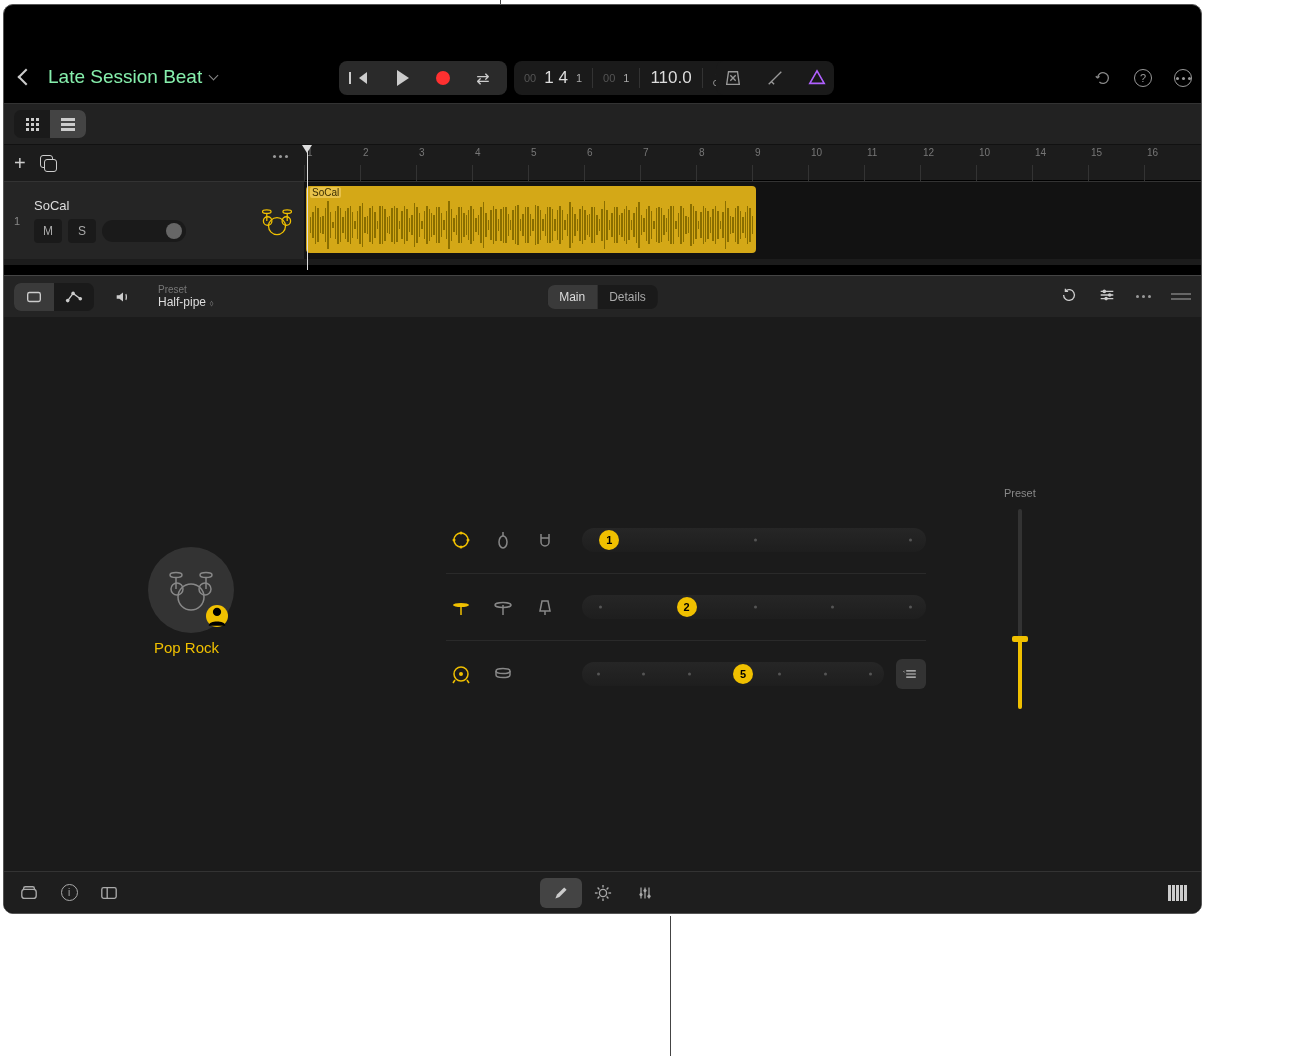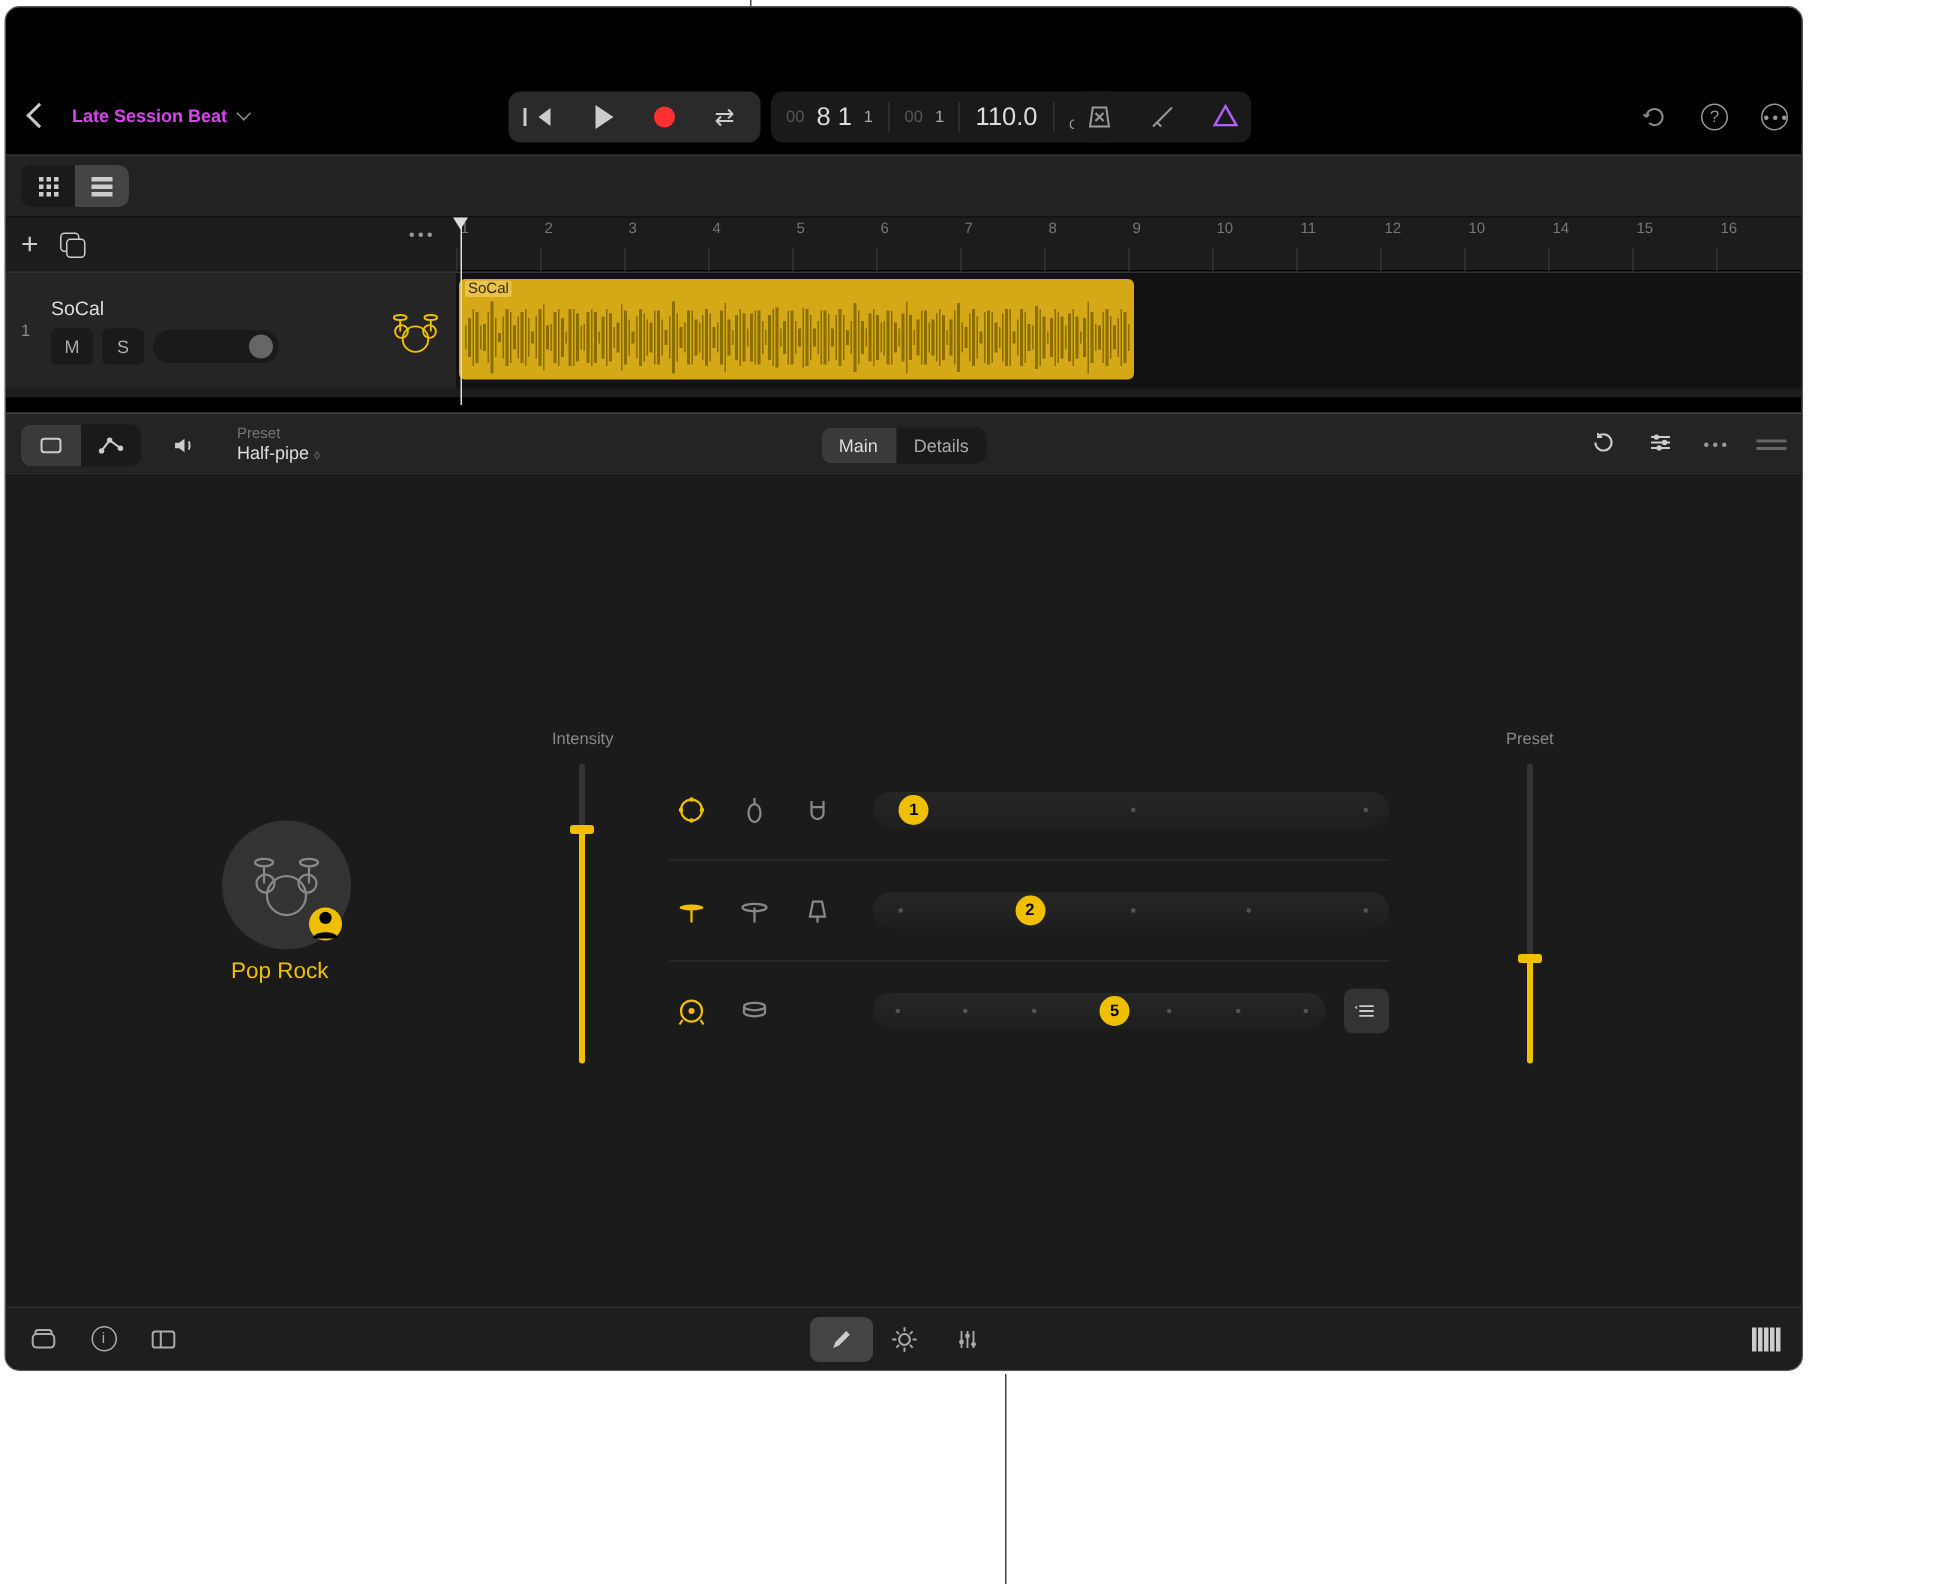--- a/index.html
+++ b/index.html
@@ -6,21 +6,21 @@
   html, body { width: 1304px; height: 1062px; background: #fff; font-family: -apple-system, Helvetica, Arial, sans-serif; color: #ccc; font-size: 13px; }
   .capture { width: 1199px; height: 910px; position: absolute; left: 3px; top: 4px; background: #000; border: 1px solid #555; border-radius: 10px; overflow: hidden; }
   
   .anno-v1 { position: absolute; left: 500px; top: 0; width: 1px; height: 168px; background: #444; }
   .anno-v2 { position: absolute; left: 670px; top: 916px; width: 1px; height: 140px; background: #444; }
 
   
   .topbar { position:absolute; left:0; top:50px; width:100%; height:44px; display:flex; align-items:center; background:#000; }
   .back { width:44px; display:flex; justify-content:center; }
   .chev-back { width:12px; height:12px; border-left:2.5px solid #ccc; border-bottom:2.5px solid #ccc; transform:rotate(45deg); }
-  .proj-title { color:#d946ef; font-size:12px; font-weight:700; }
+  .proj-title { color:#86efac; font-size:19px; font-weight:400; }
   .tiny-chev-down { width:7px; height:7px; border-right:1.5px solid #888; border-bottom:1.5px solid #888; transform:rotate(45deg); margin-left:8px; margin-bottom:4px;}
 
   .transport { position:absolute; left:335px; top:56px; height:34px; display:flex; align-items:center; gap:0; background:#2a2a2a; border-radius:8px; padding:0 4px;}
   .tb { width:40px; height:34px; display:flex; align-items:center; justify-content:center; }
   .rewind-icn { width:0;height:0;border-top:6px solid transparent;border-bottom:6px solid transparent;border-right:8px solid #ccc; position:relative;}
   .rewind-icn::before { content:""; position:absolute; left:-10px; top:-6px; width:2px; height:12px; background:#ccc;}
   .play-icn { width:0;height:0;border-top:8px solid transparent;border-bottom:8px solid transparent;border-left:12px solid #ccc;}
   .rec-icn { width:14px;height:14px;border-radius:50%;background:#ff3030;}
   .cycle-icn { font-size:16px; color:#ccc; }
 
@@ -164,21 +164,21 @@
     <div class="tb">
         <div class="rec-icn"></div>
       </div>
     <div class="tb">
         <span class="cycle-icn">⇄</span>
       </div>
   </div>
 
   <div class="lcd">
     <span class="dim">00</span>
-    <span class="big">8 1</span>
+    <span class="big">1 4</span>
     <span>1</span>
     <div class="lcd-div"></div>
     <span class="dim">00</span>
     <span>1</span>
     <div class="lcd-div"></div>
     <span class="big">110.0</span>
     <div class="lcd-div"></div>
     <div class="lcd-sig">
       <span>4 / 4</span>
       <span>C maj</span>
@@ -627,27 +627,20 @@
         </svg>
       <div class="avatar-badge">
           <svg viewBox="0 0 16 16" width="12" height="12">
             <circle cx="8" cy="5" r="3" fill="#000"></circle>
             <path d="M2 15c0-4 12-4 12 0" fill="#000"></path>
           </svg>
         </div>
     </div>
     <div class="drummer-name">Pop Rock</div>
 
-    <div class="vslider-grp" style="left:364px;">
-      <div class="vs-label">Intensity</div>
-      <div class="vs-track">
-        <div class="vs-fill" id="int-fill" style="height: 78%;"></div>
-          <div class="vs-thumb" id="int-thumb" style="bottom: calc(78% - 3px);"></div>
-      </div>
-    </div>
     <div class="vslider-grp" style="left:1000px;">
       <div class="vs-label">Preset</div>
       <div class="vs-track">
         <div class="vs-fill" id="fill-fill" style="height: 35%;"></div>
           <div class="vs-thumb" id="fill-thumb" style="bottom: calc(35% - 3px);"></div>
       </div>
     </div>
 
     <div class="pattern-rows" id="pattern-rows">
         <div class="prow">

